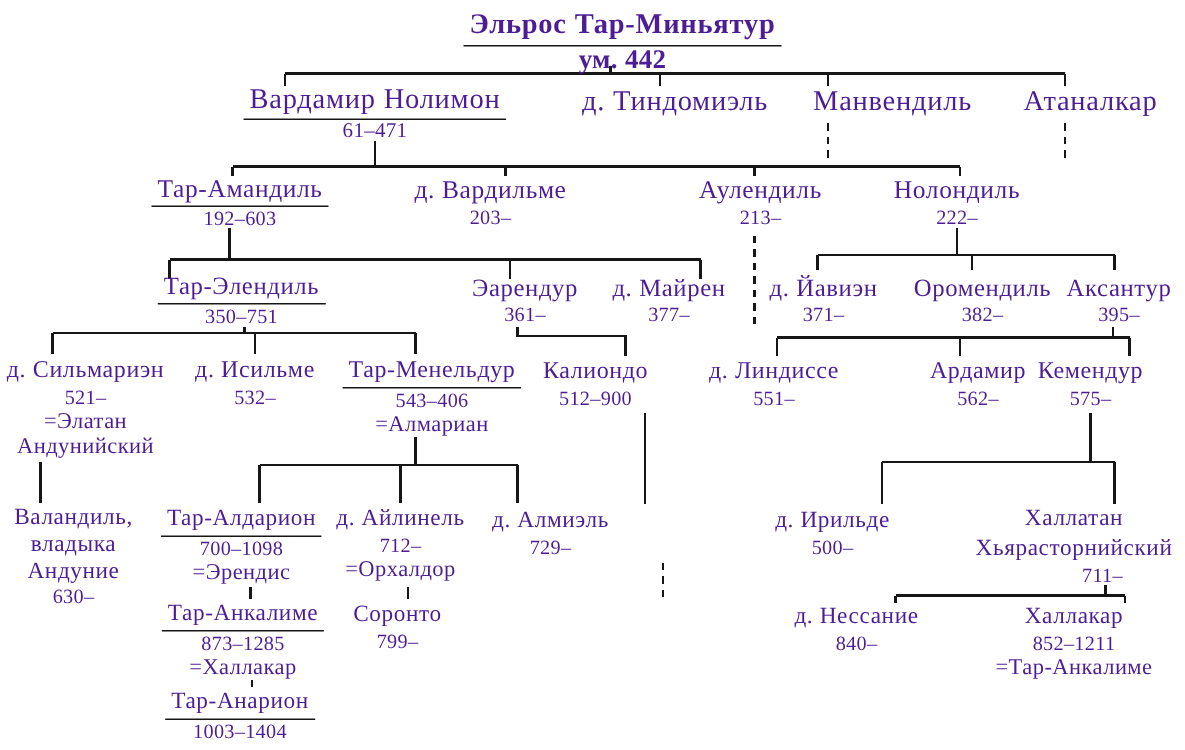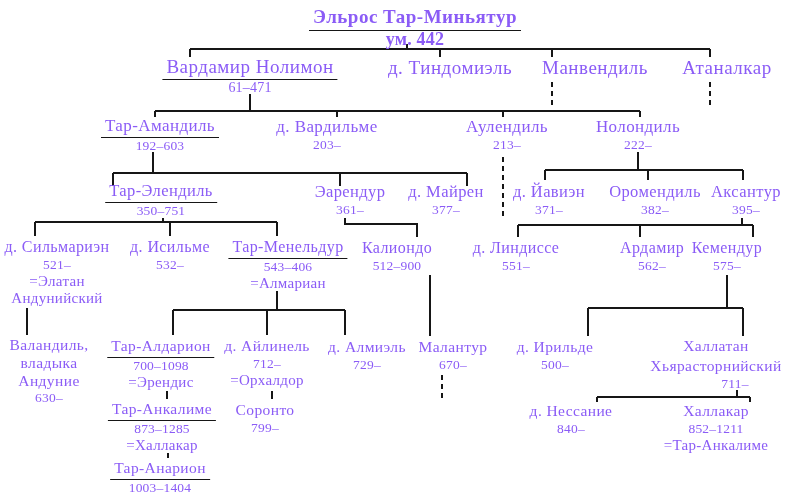--- a/index.html
+++ b/index.html
@@ -1,18 +1,18 @@
 <!DOCTYPE html>
 <html><head>
 <meta charset="utf-8">
 <style>
   html,body{margin:0;padding:0;background:#fff;}
   .canvas{
     position:relative;width:790px;height:500px;background:#fff;overflow:hidden;
-    font-family:"Liberation Serif","DejaVu Serif",serif;color:#8b5cf6;
+    font-family:"Liberation Serif","DejaVu Serif",serif;color:#4c1d95;
   }
   .wires{position:absolute;left:0;top:0;width:790px;height:500px;}
   .wires path{stroke:#161616;stroke-width:1.7;fill:none;}
   .wires path.dash{stroke-dasharray:5 4;}
   .node{position:absolute;transform:translateX(-50%);text-align:center;white-space:nowrap;}
   .nm{font-size:16px;line-height:20px;letter-spacing:.4px;}
   .r1 .nm{font-size:19px;line-height:22px;letter-spacing:.5px;}
   .rt .nm{font-size:19px;line-height:24px;font-weight:bold;letter-spacing:.5px;}
   .r2 .nm{font-size:17px;line-height:21px;}
   .r3 .nm{font-size:16.5px;line-height:21px;}
@@ -159,24 +159,20 @@
   </div>
   <div class="node r5" style="left:267px;top:336px">
     <div class="nm">д. Айлинель</div>
     <div class="dt">712–</div>
     <div class="sp">=Орхалдор</div>
   </div>
   <div class="node r5" style="left:367px;top:337px">
     <div class="nm">д. Алмиэль</div>
     <div class="dt">729–</div>
   </div>
-  <div class="node r5" style="left:453px;top:337px">
-    <div class="nm">Малантур</div>
-    <div class="dt">670–</div>
-  </div>
   <div class="node r5" style="left:555px;top:337px">
     <div class="nm">д. Ирильде</div>
     <div class="dt">500–</div>
   </div>
   <div class="node r5" style="left:716px;top:336px">
     <div class="nm">Халлатан</div>
     <div class="nm">Хьярасторнийский</div>
     <div class="dt shift-r">711–</div>
   </div>
 

